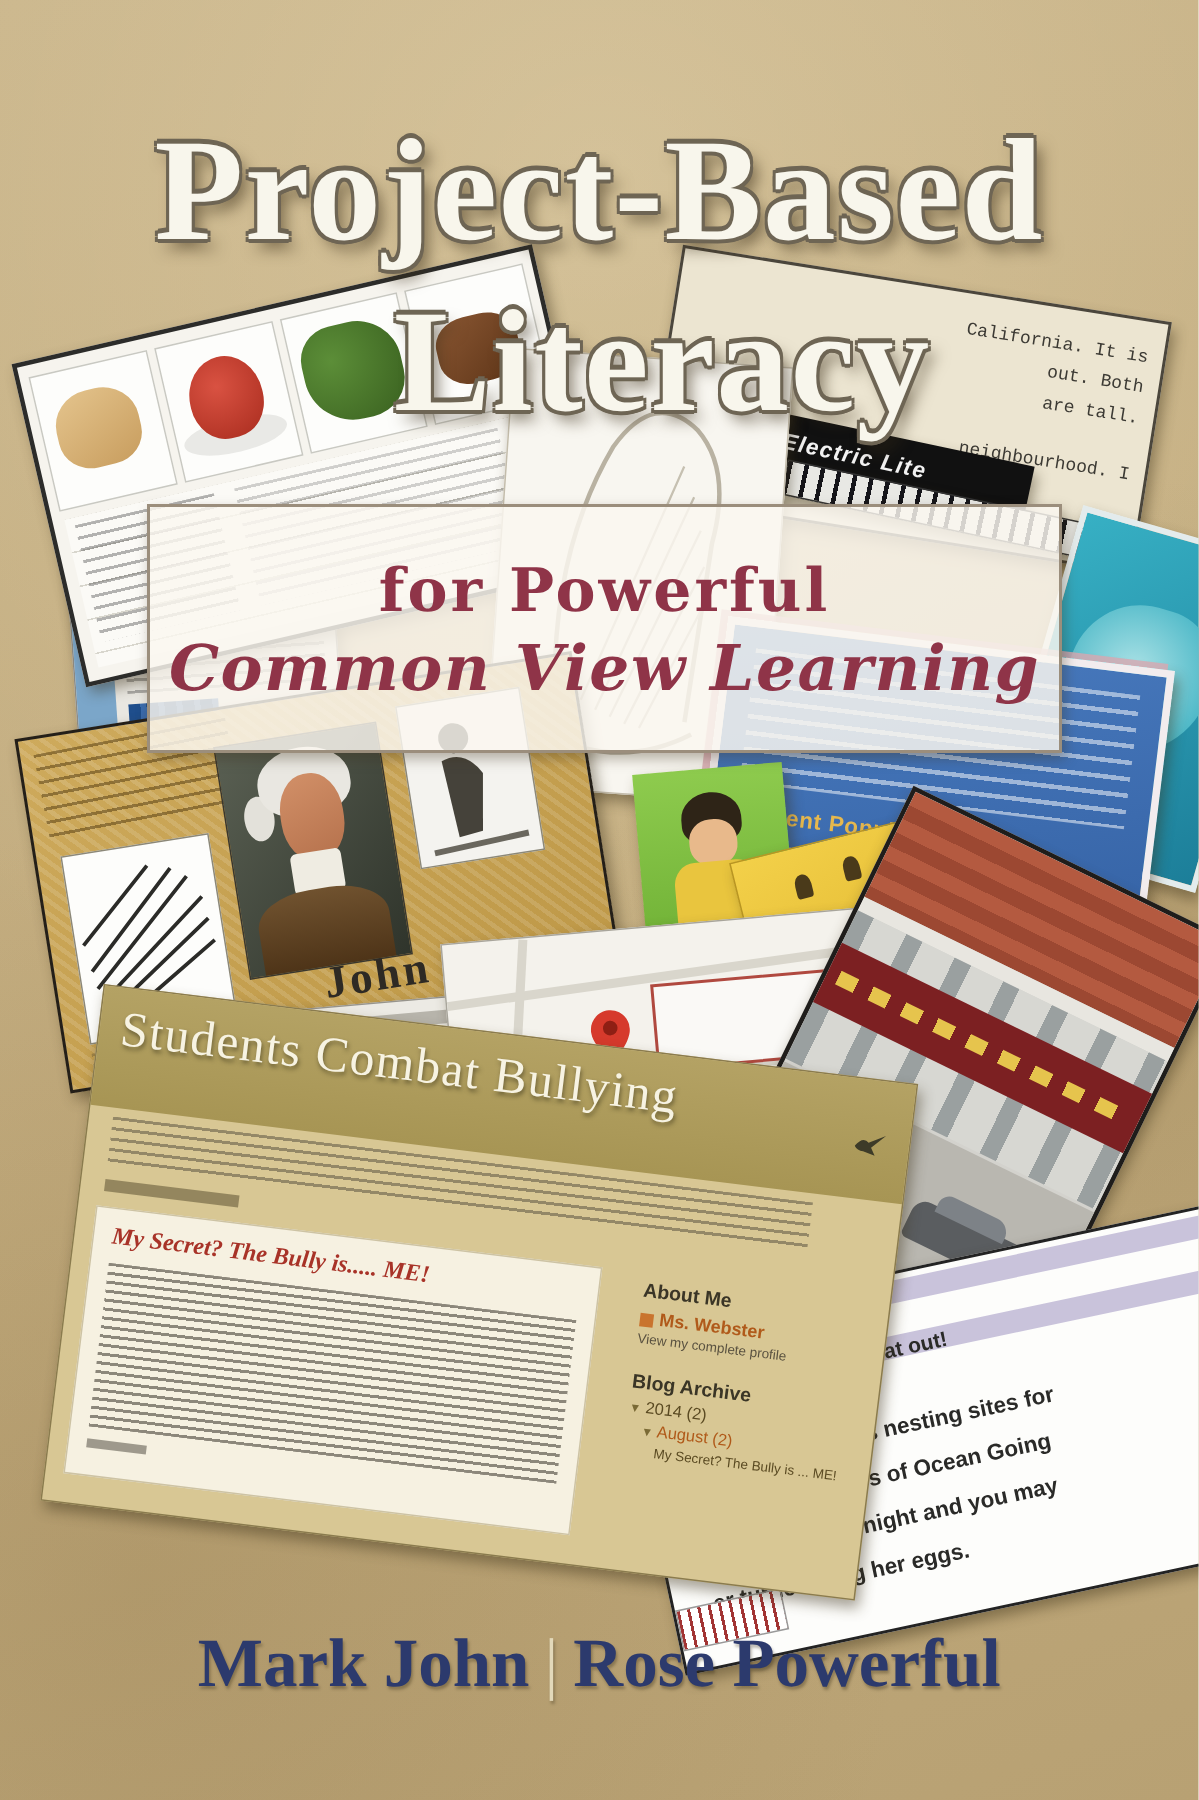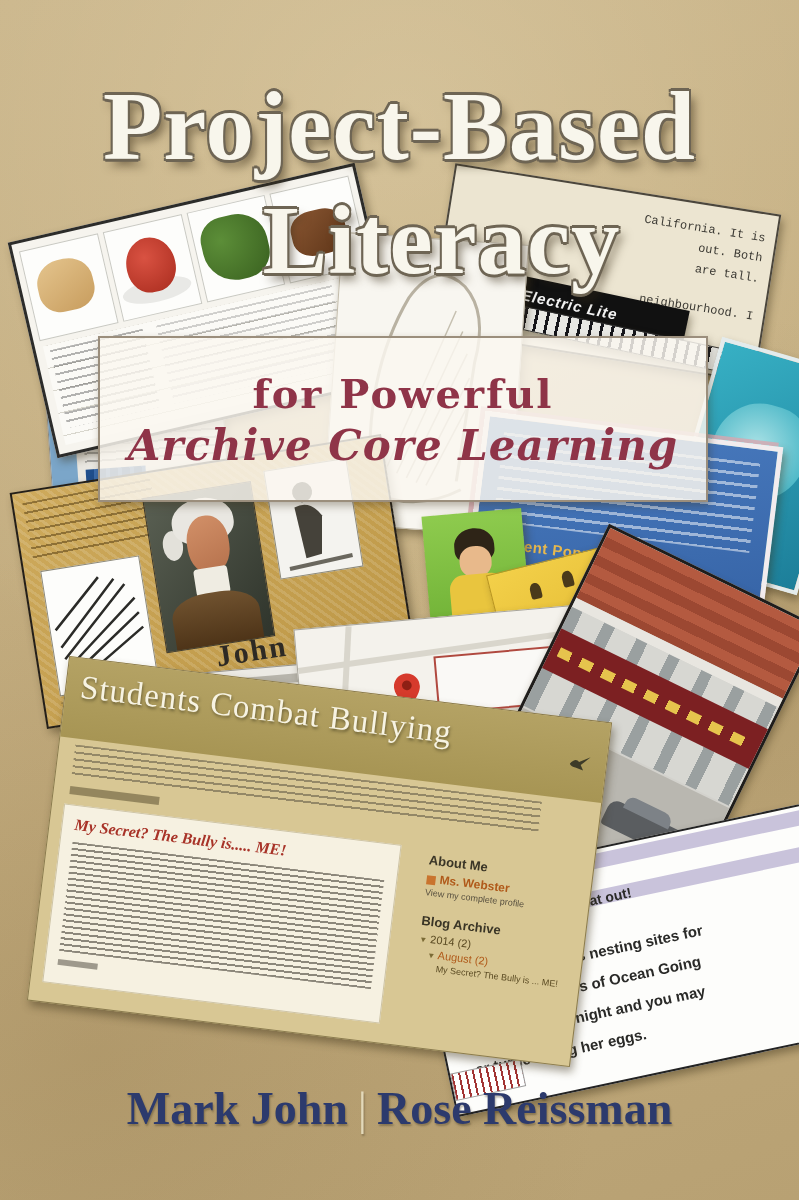--- a/index.html
+++ b/index.html
@@ -389,18 +389,18 @@
     <div class="arch" style="margin-left:10px;"><span class="tri">▼</span> <span class="arch-link">August (2)</span></div>
     <div class="arch" style="margin-left:20px;font-size:9px;">My Secret? The Bully is ... ME!</div>
   </div>
 </div>
 
 <div class="title title-line1">Project-Based</div>
 <div class="title title-line2">Literacy</div>
 
 <div class="banner">
   <div class="banner-l2">for Powerful</div>
-  <div class="banner-l3">Archive Core Learning</div>
+  <div class="banner-l3">Common View Learning</div>
 </div>
 
 <div class="authors">
-  <span>Mark John</span><span class="sep">|</span><span>Rose Reissman</span>
+  <span>Mark John</span><span class="sep">|</span><span>Rose Powerful</span>
 </div>
 
 </body></html>

